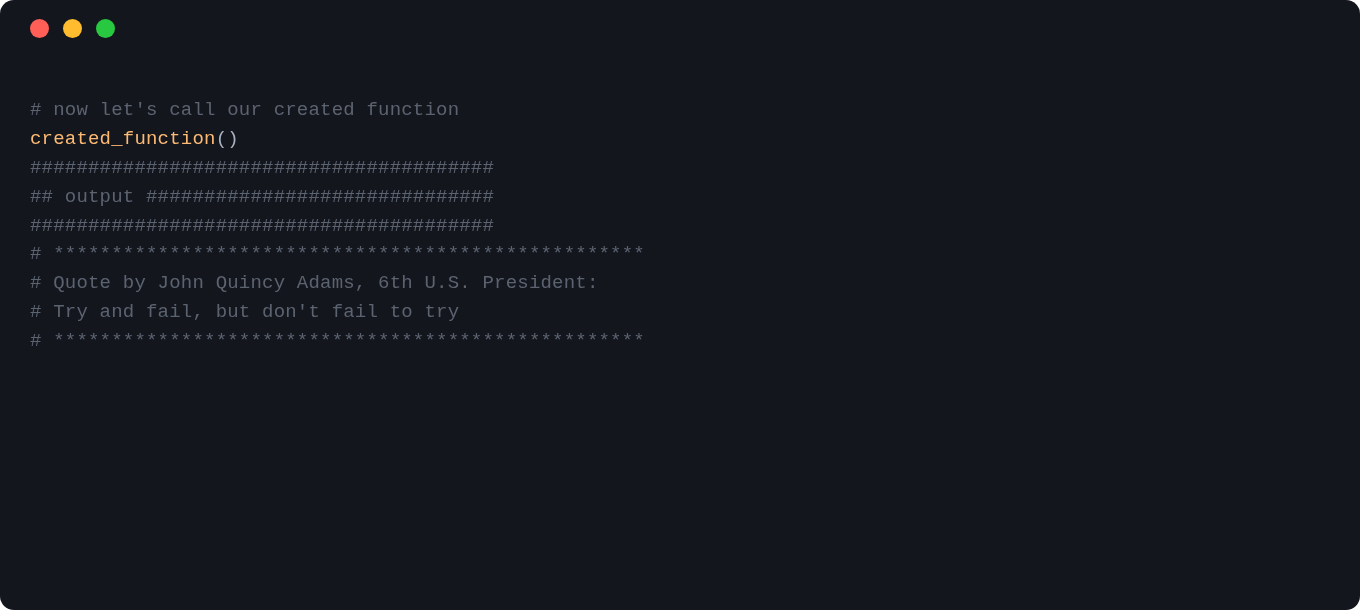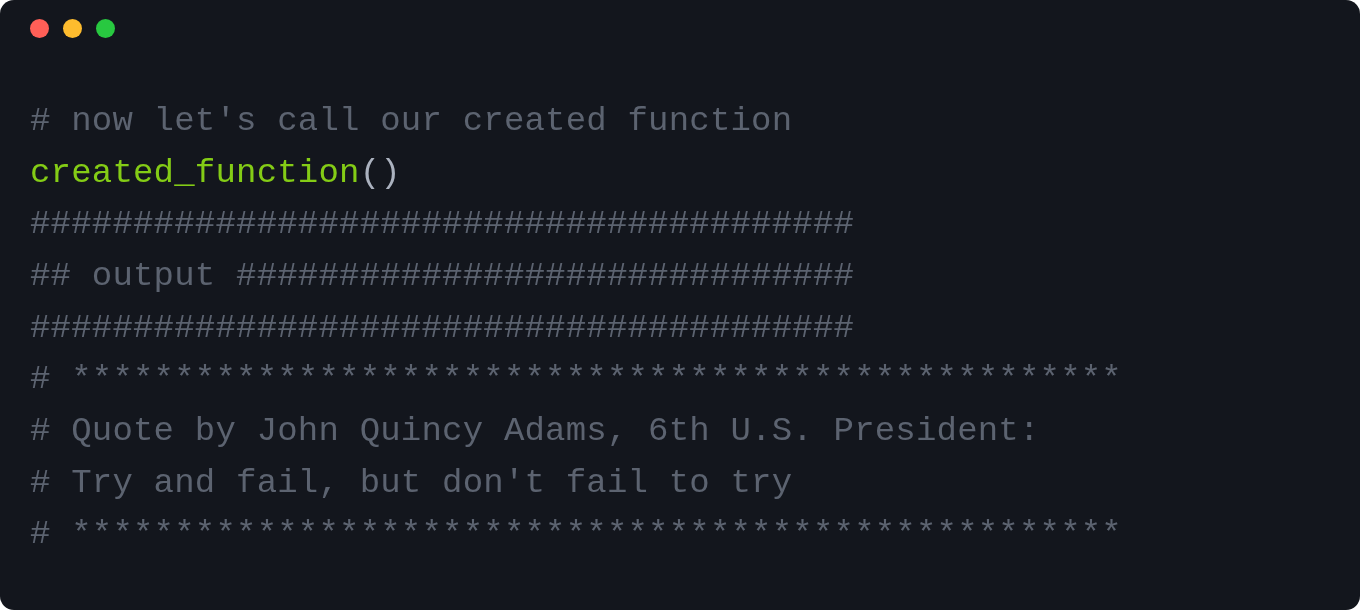--- a/index.html
+++ b/index.html
@@ -47,33 +47,33 @@
     .traffic-min {
       background: #febc2e;
     }
     
     .traffic-max {
       background: #28c840;
     }
     
     .code-area {
       padding: 40px 30px 30px 30px;
-      font-size: 34px;
+      font-size: 19px;
       line-height: 1.52;
       letter-spacing: 0.2px;
       white-space: pre;
       overflow: hidden;
     }
     
     .comment {
       color: #5c6370;
     }
     
     .function-name {
-      color: #84cc16;
+      color: #fdba74;
       font-family: Liberation Mono, monospace;
     }
     
     .punctuation {
       color: #abb2bf;
     }
     
     .code-line {
       display: block;
     }

